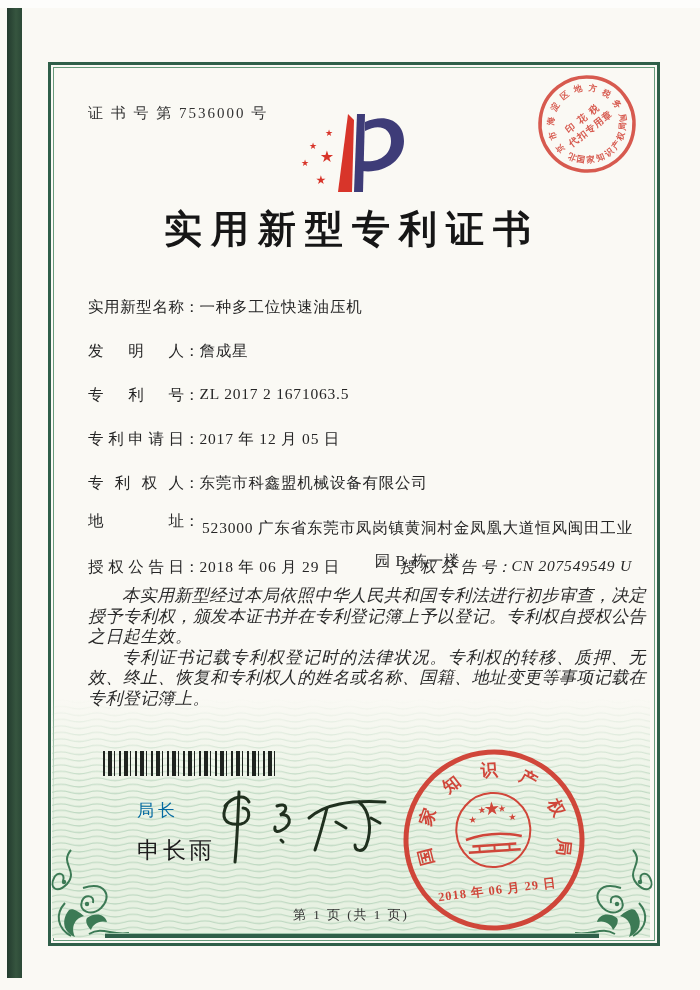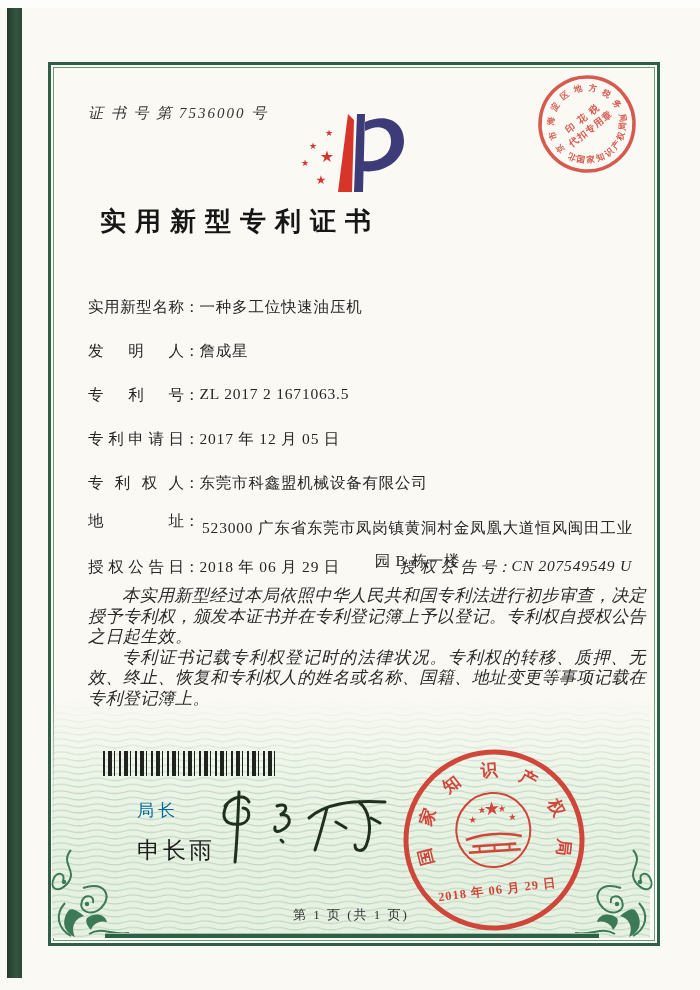--- a/index.html
+++ b/index.html
@@ -18,24 +18,24 @@
          background:linear-gradient(180deg,rgba(233,243,228,0) 0,rgba(233,243,228,.85) 90px,#e7f1e2 160px);}
   .waves svg{position:absolute;left:0;top:0;
          -webkit-mask-image:linear-gradient(180deg,transparent 0,#000 95px);
          mask-image:linear-gradient(180deg,transparent 0,#000 95px);}
   .bottom-rule{position:absolute;left:105px;top:933px;width:494px;height:4px;
          border-top:1px solid #9fc4aa;background:#2f5f49;}
   .flourish{position:absolute;width:80px;height:95px;}
   .flourish.left{left:49px;top:848px;}
   .flourish.right{left:575px;top:848px;transform:scaleX(-1);}
   
-  .cert-no{position:absolute;left:88px;top:104px;font-size:15px;letter-spacing:2px;color:#333;font-style:italic;}
+  .cert-no{position:absolute;left:88px;top:104px;font-size:15px;letter-spacing:2px;color:#333;}
   .logo{position:absolute;left:290px;top:110px;}
-  .title{position:absolute;left:100px;top:204px;width:504px;
-         font-size:26px;font-weight:bold;letter-spacing:9px;color:#161616;}
+  .title{position:absolute;left:100px;top:204px;width:504px;text-align:center;
+         font-size:38px;font-weight:bold;letter-spacing:9px;color:#161616;}
   
   .fields{position:absolute;left:88px;top:297px;width:566px;font-size:15.5px;color:#262626;}
   .frow{position:absolute;left:0;white-space:nowrap;}
   .flabel{display:inline-block;width:96px;text-align:justify;text-align-last:justify;
           vertical-align:top;letter-spacing:0;}
   .fcolon{display:inline-block;vertical-align:top;}
   .fvalue{display:inline-block;vertical-align:top;letter-spacing:.8px;}
   .fvalue.wrap{white-space:normal;width:436px;line-height:33px;text-align:center;}
   .frow2{position:absolute;white-space:nowrap;font-style:italic;}
   

